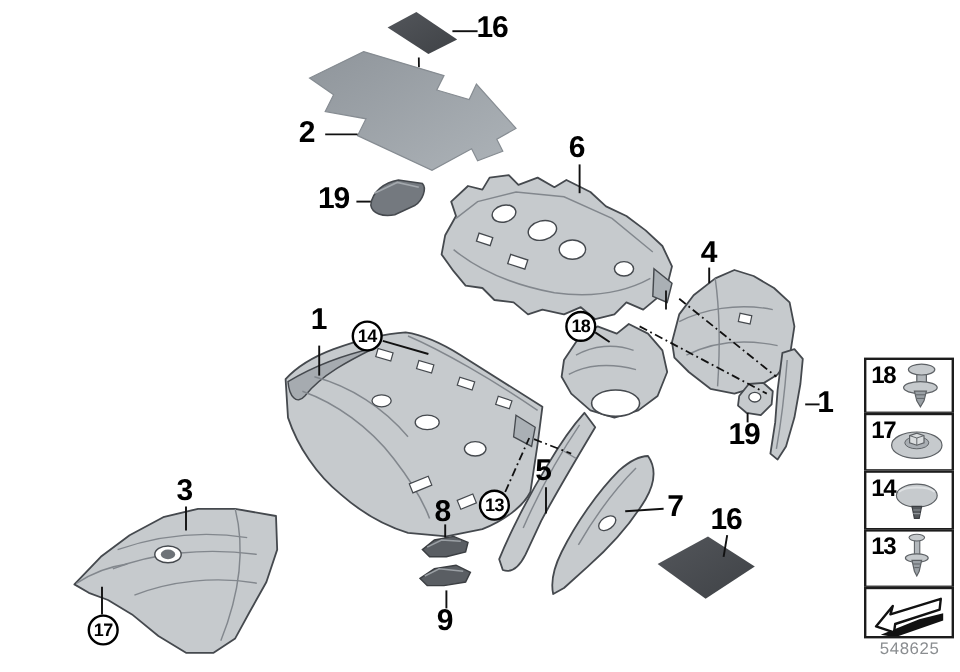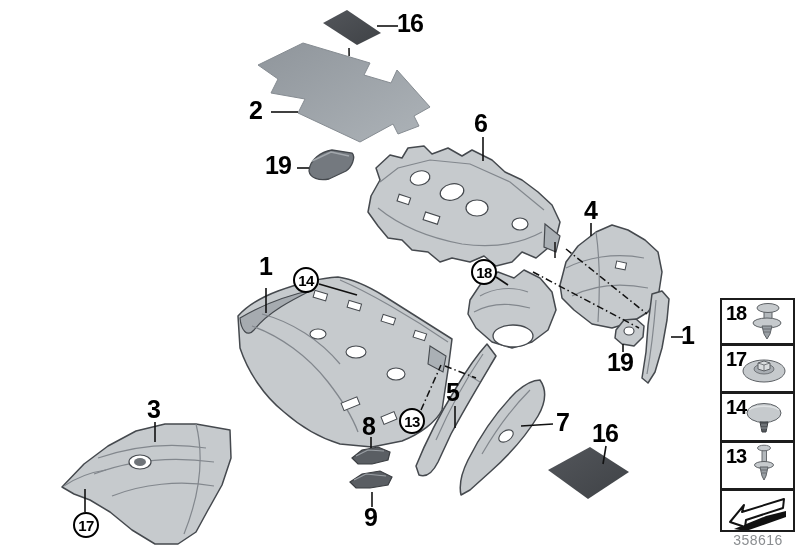--- a/index.html
+++ b/index.html
@@ -254,15 +254,15 @@
     </div>
 
     <div class="legend-box" style="top:191px;height:43px">
       <svg width="71" height="39" viewBox="0 0 71 39">
         <path d="M12,38 L24,40 L64,26 L64,20 L44,25 Z" fill="#111"></path>
         <path d="M8,31 L22,14 L20,21 L62,8 L61,17 L24,29 L23,36 Z" fill="#fff" stroke="#111" stroke-width="2" stroke-linejoin="round"></path>
       </svg>
     </div>
   </div>
 
-  <div class="docnum">358616</div>
+  <div class="docnum">548625</div>
 
 </div>
 
 </body></html>

